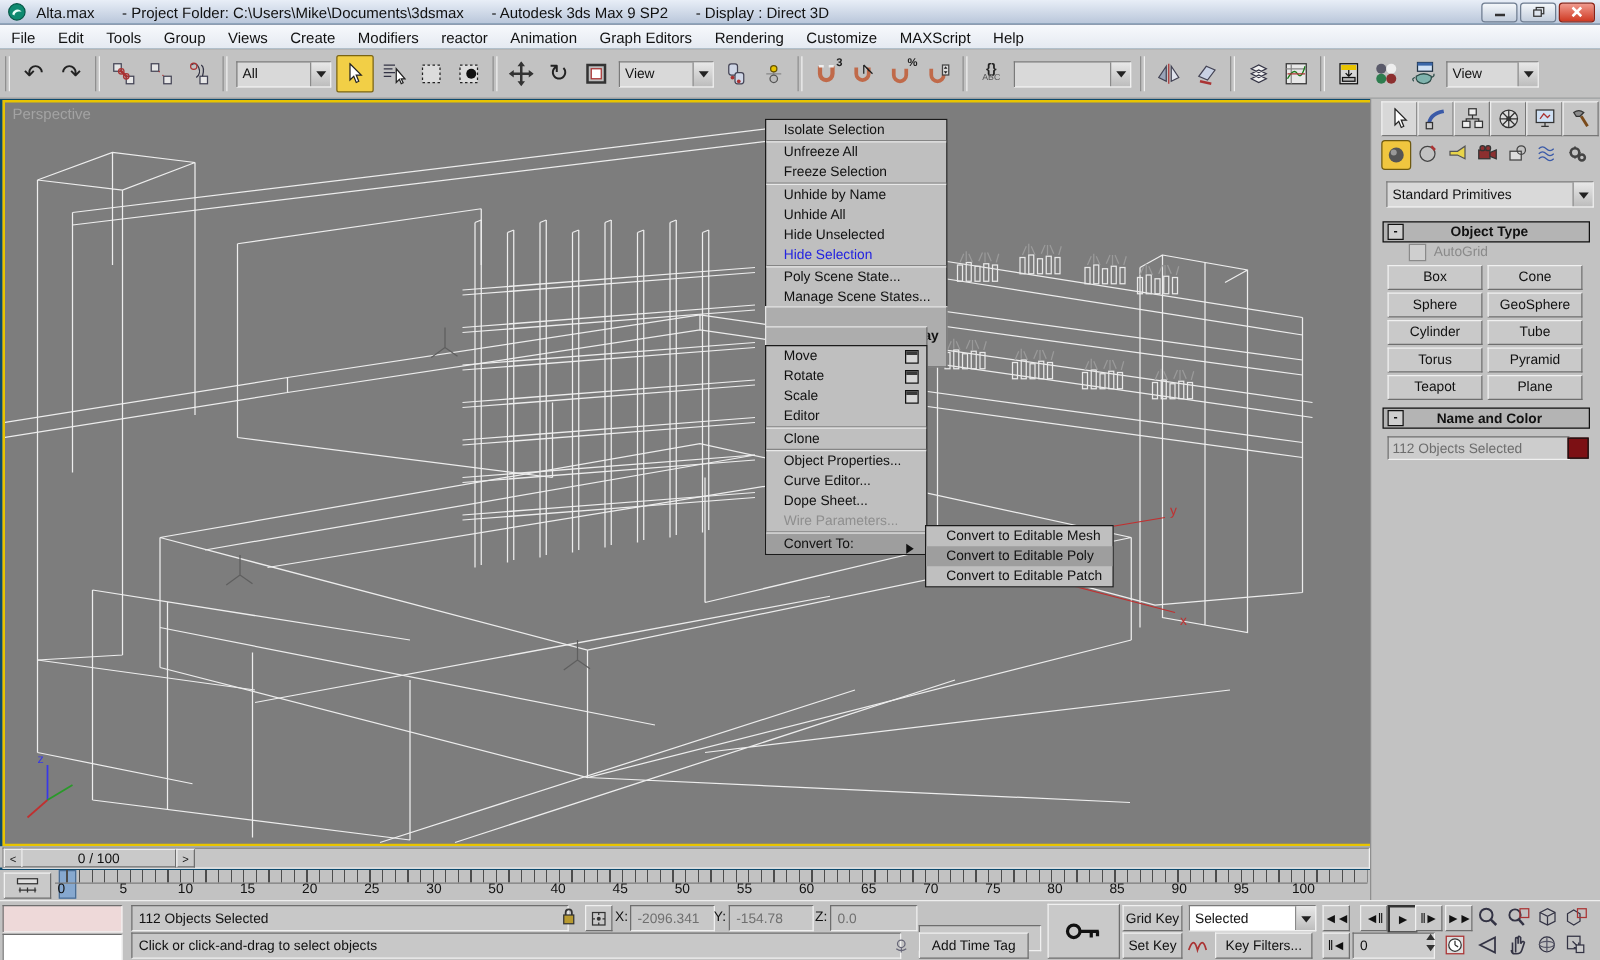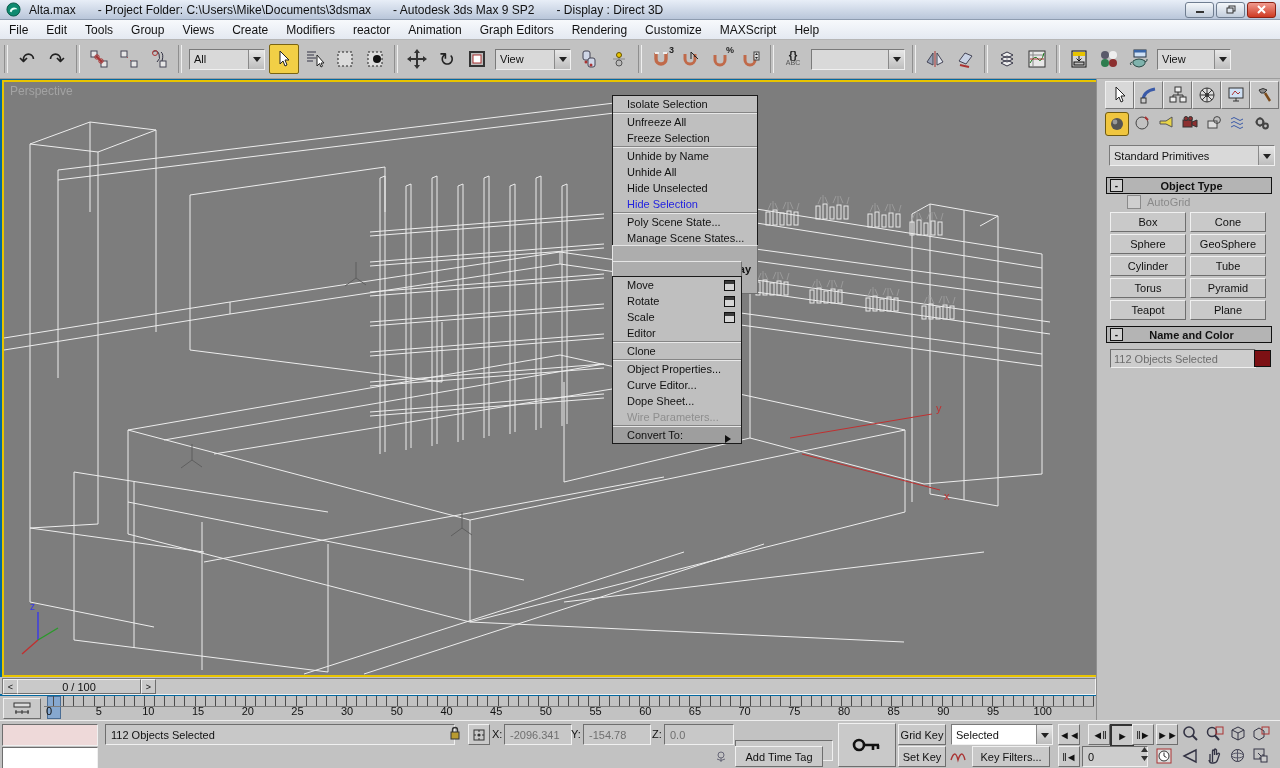--- a/index.html
+++ b/index.html
@@ -1,16 +1,16 @@
 <!DOCTYPE html>
 <html><head>
 <meta charset="utf-8">
 <style>
   html,body{margin:0;padding:0;background:#555;}
-  #root{position:relative;width:1280px;height:768px;background:#0369a1;
+  #root{position:relative;width:1280px;height:768px;background:#0c4a6e;
         font-family:"Liberation Sans",sans-serif;font-size:11px;color:#111;
         overflow:hidden;user-select:none;}
   
   #titlebar{position:absolute;left:0;top:0;width:1280px;height:19px;
     background:linear-gradient(#e8eef7,#b9c6da);border-bottom:1px solid #8e9cb0;
     display:flex;align-items:center;font-size:12px;}
   #titlebar .app-icon{width:15px;height:15px;margin:0 8px 0 6px;}
   #titlebar .tpart{margin-right:22px;white-space:nowrap;}
   .winbtns{margin-left:auto;display:flex;gap:2px;padding-right:4px;}
   .winbtn{width:27px;height:14px;border:1px solid #6f7d90;border-radius:3px;
@@ -517,20 +517,31 @@
     <div class="qitem dis">
         <span class="lbl">Wire Parameters...</span>
       </div>
     <div class="qsep"></div>
     <div class="qitem sel">
         <span class="lbl">Convert To:</span>
         <span class="subarrow"></span>
       </div>
   </div>
 
+  <div class="qmenu" style="left:740px;top:420px;width:149px;">
+    <div class="qitem" style="padding-left:16px;">
+        <span class="lbl">Convert to Editable Mesh</span>
+      </div>
+    <div class="qitem sel" style="padding-left:16px;">
+        <span class="lbl">Convert to Editable Poly</span>
+      </div>
+    <div class="qitem" style="padding-left:16px;">
+        <span class="lbl">Convert to Editable Patch</span>
+      </div>
+  </div>
 
   <div id="cpanel">
     <div class="cp-tabs">
       <div class="cp-tab active">
         <svg width="16" height="18" viewBox="0 0 16 18">
             <path d="M4,1 L4,14 L7,11 L9,16 L11,15 L9,10 L13,10 Z" fill="#fff" stroke="#222"></path>
           </svg>
       </div>
       <div class="cp-tab">
         <svg width="18" height="18" viewBox="0 0 18 18">
@@ -764,20 +775,23 @@
           <path d="M3,5 L9,2 L15,5 L15,12 L9,15 L3,12 Z M3,5 L9,8 L15,5 M9,8 L9,15" fill="none" stroke="#334"></path>
         </svg>
     </div>
     <div class="slabel" style="left:1252px;top:3px;">
       <svg width="18" height="17" viewBox="0 0 18 17">
           <path d="M2,6 L7,3 L12,6 L12,12 L7,15 L2,12 Z" fill="none" stroke="#334"></path>
           <rect x="10" y="2" width="7" height="7" fill="none" stroke="#a33"></rect>
         </svg>
     </div>
 
+    <div class="sfield" style="left:105px;top:25px;width:604px;">
+      <span>Click or click-and-drag to select objects</span>
+    </div>
     <div class="slabel" style="left:714px;top:25px;">
       <svg width="14" height="14" viewBox="0 0 14 14">
           <circle cx="7" cy="6" r="3" fill="none" stroke="#667"></circle>
           <path d="M3,10 q4,3 8,0 M7,9 v4" stroke="#667" fill="none"></path>
         </svg>
     </div>
     <div class="sbtn" style="left:735px;top:25px;width:86px;">
       <span>Add Time Tag</span>
     </div>
     <div class="sbtn" style="left:898px;top:25px;width:46px;">

